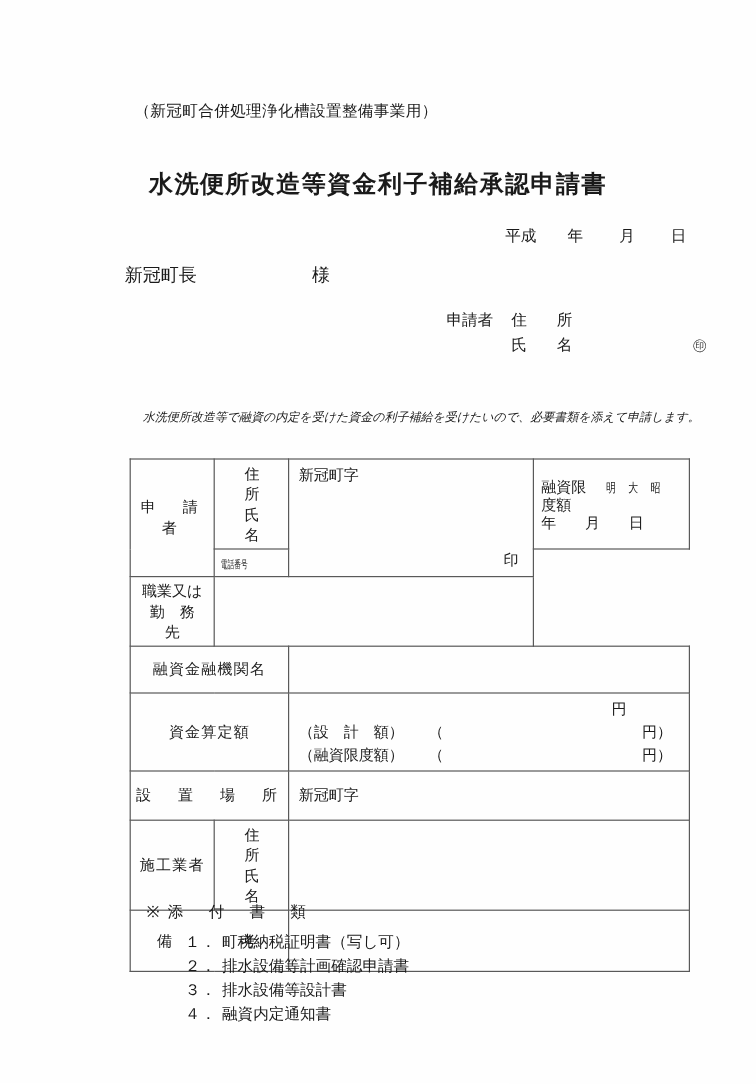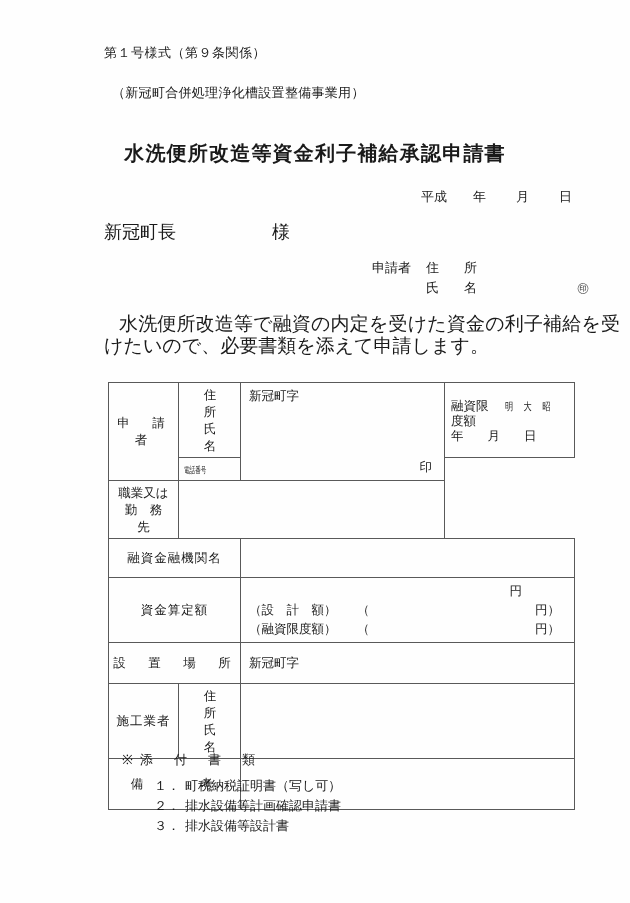--- a/index.html
+++ b/index.html
@@ -61,21 +61,21 @@
   }
   .date-line .era { margin-right: 26px; }
   .date-line .u-y { margin-right: 30px; }
   .date-line .u-m { margin-right: 30px; }
 
   
   .addressee {
     position: absolute;
     left: 104px;
     top: 220px;
-    font-size: 18px;
+    font-size: 15px;
     white-space: nowrap;
   }
   .addressee .sama { margin-left: 96px; }
 
   
   .applicant-sig {
     position: absolute;
     left: 372px;
     top: 258px;
     font-size: 13px;
@@ -93,26 +93,27 @@
   .applicant-sig .seal {
     display: inline-block;
     margin-left: 94px;
     font-size: 12px;
   }
 
   
   .body-text {
     position: absolute;
     left: 104px;
-    top: 312px;
+    top: 338px;
     width: 516px;
-    font-size: 19px;
+    font-size: 10px;
     line-height: 22px;
     text-indent: 15px;
     text-align: justify;
+    font-style: italic;
   }
 
   
   table.form-table {
     position: absolute;
     left: 108px;
     top: 382px;
     width: 466px;
     border-collapse: collapse;
     table-layout: fixed;
@@ -263,21 +264,20 @@
     line-height: 20px;
     white-space: nowrap;
   }
   .attach li .num { margin-right: 5px; }
 </style>
 </head>
 <body>
 
 <div class="page">
 
-  <div class="form-no">第１号様式（第９条関係）</div>
   <div class="subtitle">（新冠町合併処理浄化槽設置整備事業用）</div>
   <div class="doc-title">水洗便所改造等資金利子補給承認申請書</div>
 
   <div class="date-line">
     <span class="era">平成</span><span class="u-y">年</span><span class="u-m">月</span><span>日</span>
   </div>
 
   <div class="addressee">
     <span>新冠町長</span><span class="sama">様</span>
   </div>
@@ -394,16 +394,19 @@
     <ol>
       <li>
         <span class="num">１．</span><span>町税納税証明書（写し可）</span>
       </li>
       <li>
         <span class="num">２．</span><span>排水設備等計画確認申請書</span>
       </li>
       <li>
         <span class="num">３．</span><span>排水設備等設計書</span>
       </li>
+      <li>
+        <span class="num">４．</span><span>融資内定通知書</span>
+      </li>
     </ol>
   </div>
 
 </div>
 
 </body></html>

